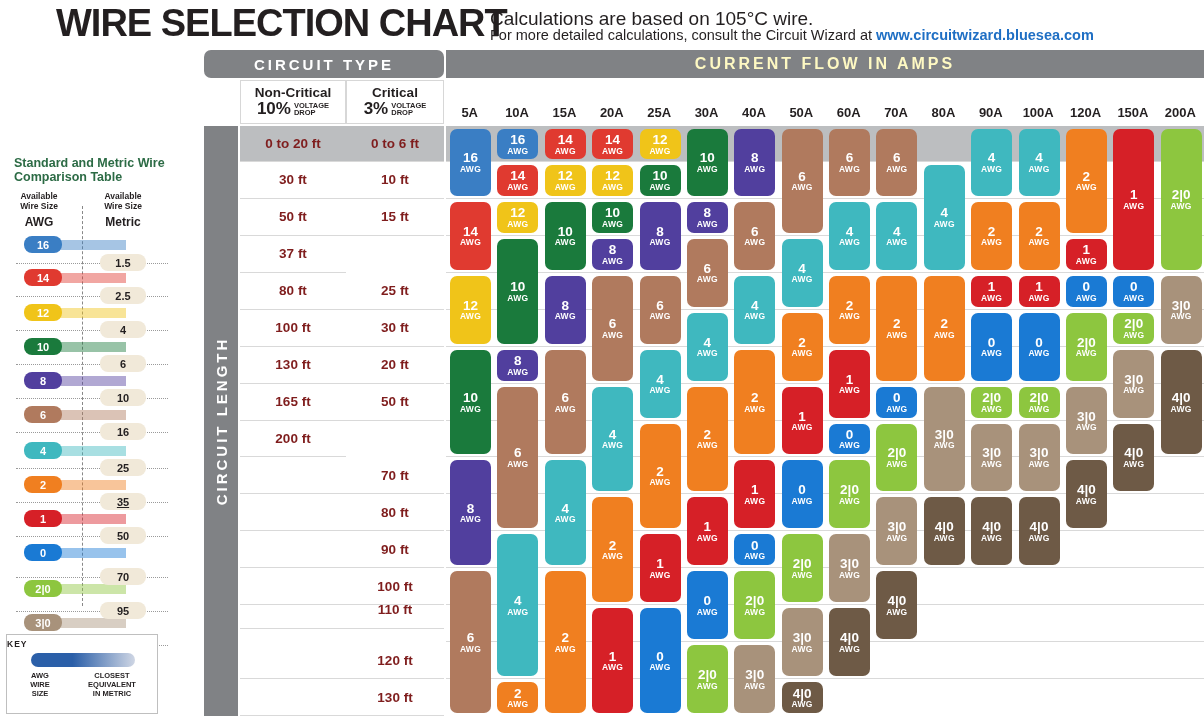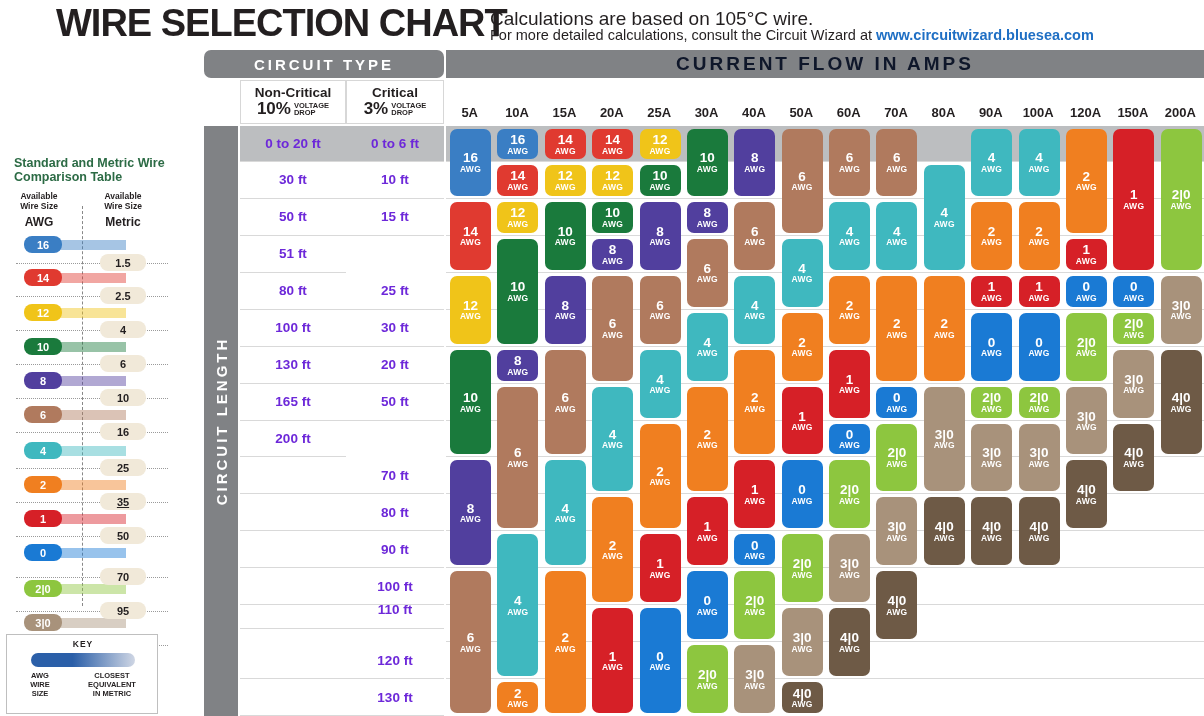--- a/index.html
+++ b/index.html
@@ -36,22 +36,22 @@
   #chart { position:absolute; left:204px; top:50px; width:1000px; height:666px; }
 
   .hdr-circuit-type {
     position:absolute; left:0; top:0; width:240px; height:28px;
     background:#808285; color:#ffffff;
     font-size:15px; font-weight:bold; letter-spacing:3px;
     display:flex; align-items:center; justify-content:center;border-radius:7px;
   }
   .hdr-current-flow {
     position:absolute; left:242px; top:0; width:758px; height:28px;
-    background:#808285; color:#0f172a;
-    font-size:19px; font-weight:bold; letter-spacing:3px;
+    background:#808285; color:#fef9c3;
+    font-size:16px; font-weight:bold; letter-spacing:3px;
     display:flex; align-items:center; justify-content:center;
   }
 
   .sub-noncrit, .sub-crit {
     position:absolute; top:30px; height:44px;
     border:1px solid #d7d7d7; background:#ffffff;
     display:flex; flex-direction:column; align-items:center; justify-content:center;
   }
   .sub-noncrit { left:36px; width:106px; }
   .sub-crit { left:142px; width:98px; }
@@ -76,21 +76,21 @@
     position:absolute; left:50%; top:50%;
     transform: translate(-50%,-50%) rotate(-90deg);
     white-space:nowrap; font-size:15px; font-weight:bold; letter-spacing:3px;
   }
 
   
   #len-col { position:absolute; left:36px; top:76px; width:204px; height:590px; }
   .len-row { position:absolute; left:0; width:204px; height:auto; display:flex; }
   .len-a, .len-b {
     display:flex; align-items:center; justify-content:center;
-    font-size:13.5px; font-weight:bold; color:#6d28d9;
+    font-size:13.5px; font-weight:bold; color:#7f1d1d;
     border-bottom:1px solid #d9d9d9;
   }
   .len-a { width:106px; }
   .len-b { width:98px; }
   .len-row.first .len-a, .len-row.first .len-b { background:#bcbec0; }
 
   
   #grid { position:absolute; left:242px; top:76px; width:758px; height:590px; }
   .col { position:absolute; top:0; width:49.5px; height:590px; }
   .bar {
@@ -140,21 +140,21 @@
     border-top:1px dotted #9a9a9a;
   }
   .connector {
     position:absolute; height:10px; opacity:0.45;
   }
   #key-box {
     position:absolute; left:6px; top:478px; width:152px; height:80px;
     border:1px solid #bfbfbf; background:#ffffff;
   }
   #key-title {
-    position:absolute; left:0; top:4px; width:152px; text-align:center;
+    position:absolute; left:0; top:4px; width:152px; text-align:left;
     font-size:8.5px; font-weight:bold; letter-spacing:1px;
   }
   #key-bar {
     position:absolute; left:24px; top:18px; width:104px; height:14px;
     border-radius:7px; background:linear-gradient(90deg,#2b5fa8 0%, #2b5fa8 40%, #cfd6e4 100%);
   }
   .key-cap {
     position:absolute; font-size:7.5px; font-weight:bold; text-align:center; line-height:1.2;
   }
 </style>
@@ -311,21 +311,21 @@
       </div>
       <div class="len-row" style="top: 36px; height: 36.9333px;">
         <div class="len-a" style="height: 36.9333px;">30 ft</div>
         <div class="len-b" style="height: 36.9333px;">10 ft</div>
       </div>
       <div class="len-row" style="top: 72.9333px; height: 36.9333px;">
         <div class="len-a" style="height: 36.9333px;">50 ft</div>
         <div class="len-b" style="height: 36.9333px;">15 ft</div>
       </div>
       <div class="len-row" style="top: 109.867px; height: 36.9333px;">
-        <div class="len-a" style="height: 36.9333px;">51 ft</div>
+        <div class="len-a" style="height: 36.9333px;">37 ft</div>
       </div>
       <div class="len-row" style="top: 146.8px; height: 36.9333px;">
         <div class="len-a" style="height: 36.9333px;">80 ft</div>
         <div class="len-b" style="height: 36.9333px;">25 ft</div>
       </div>
       <div class="len-row" style="top: 183.733px; height: 36.9333px;">
         <div class="len-a" style="height: 36.9333px;">100 ft</div>
         <div class="len-b" style="height: 36.9333px;">30 ft</div>
       </div>
       <div class="len-row" style="top: 220.667px; height: 36.9333px;">

